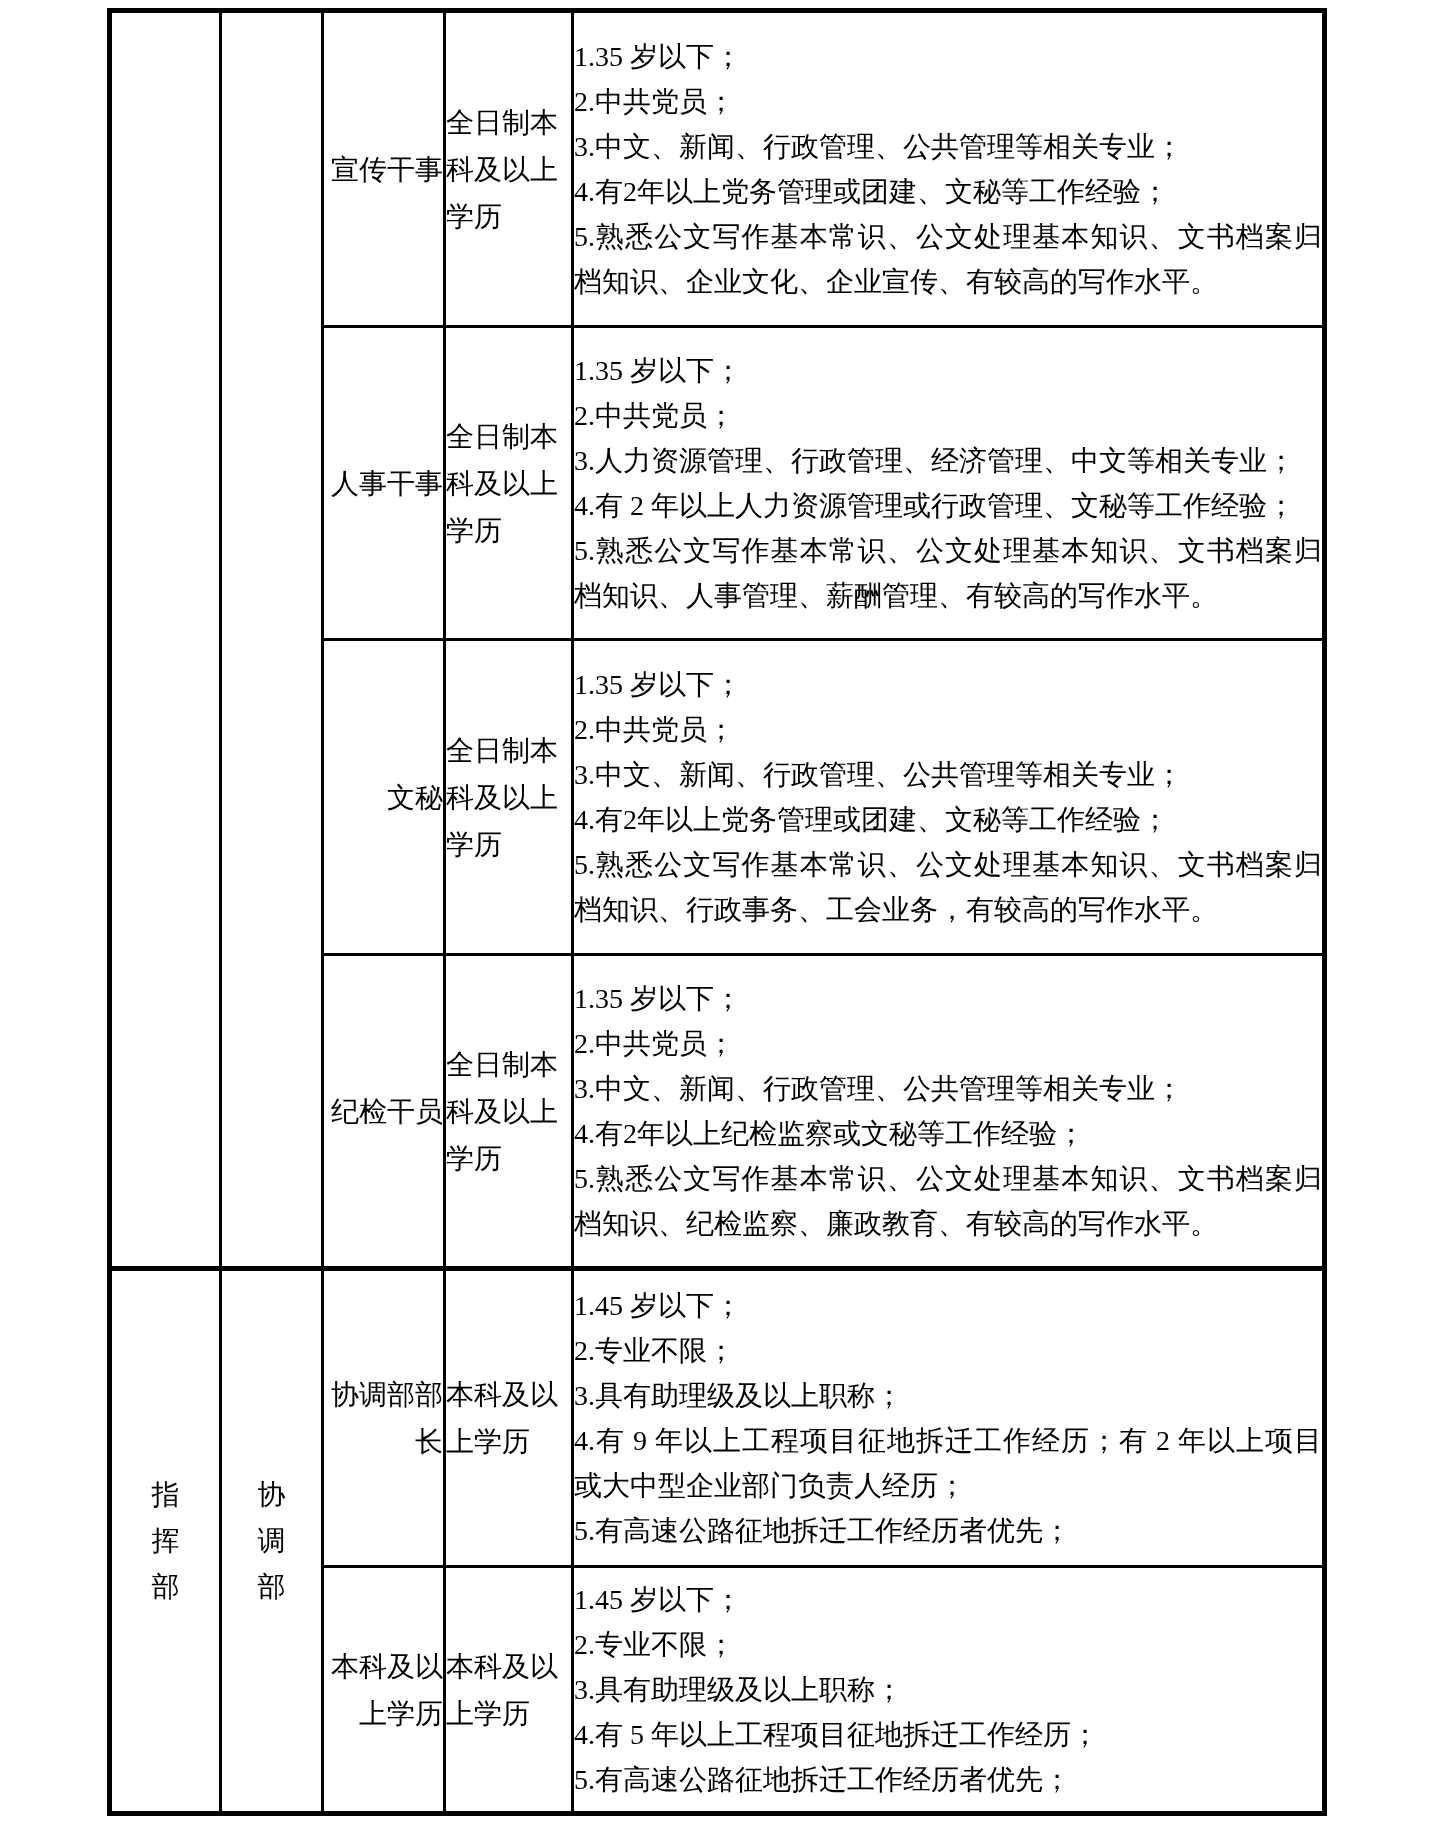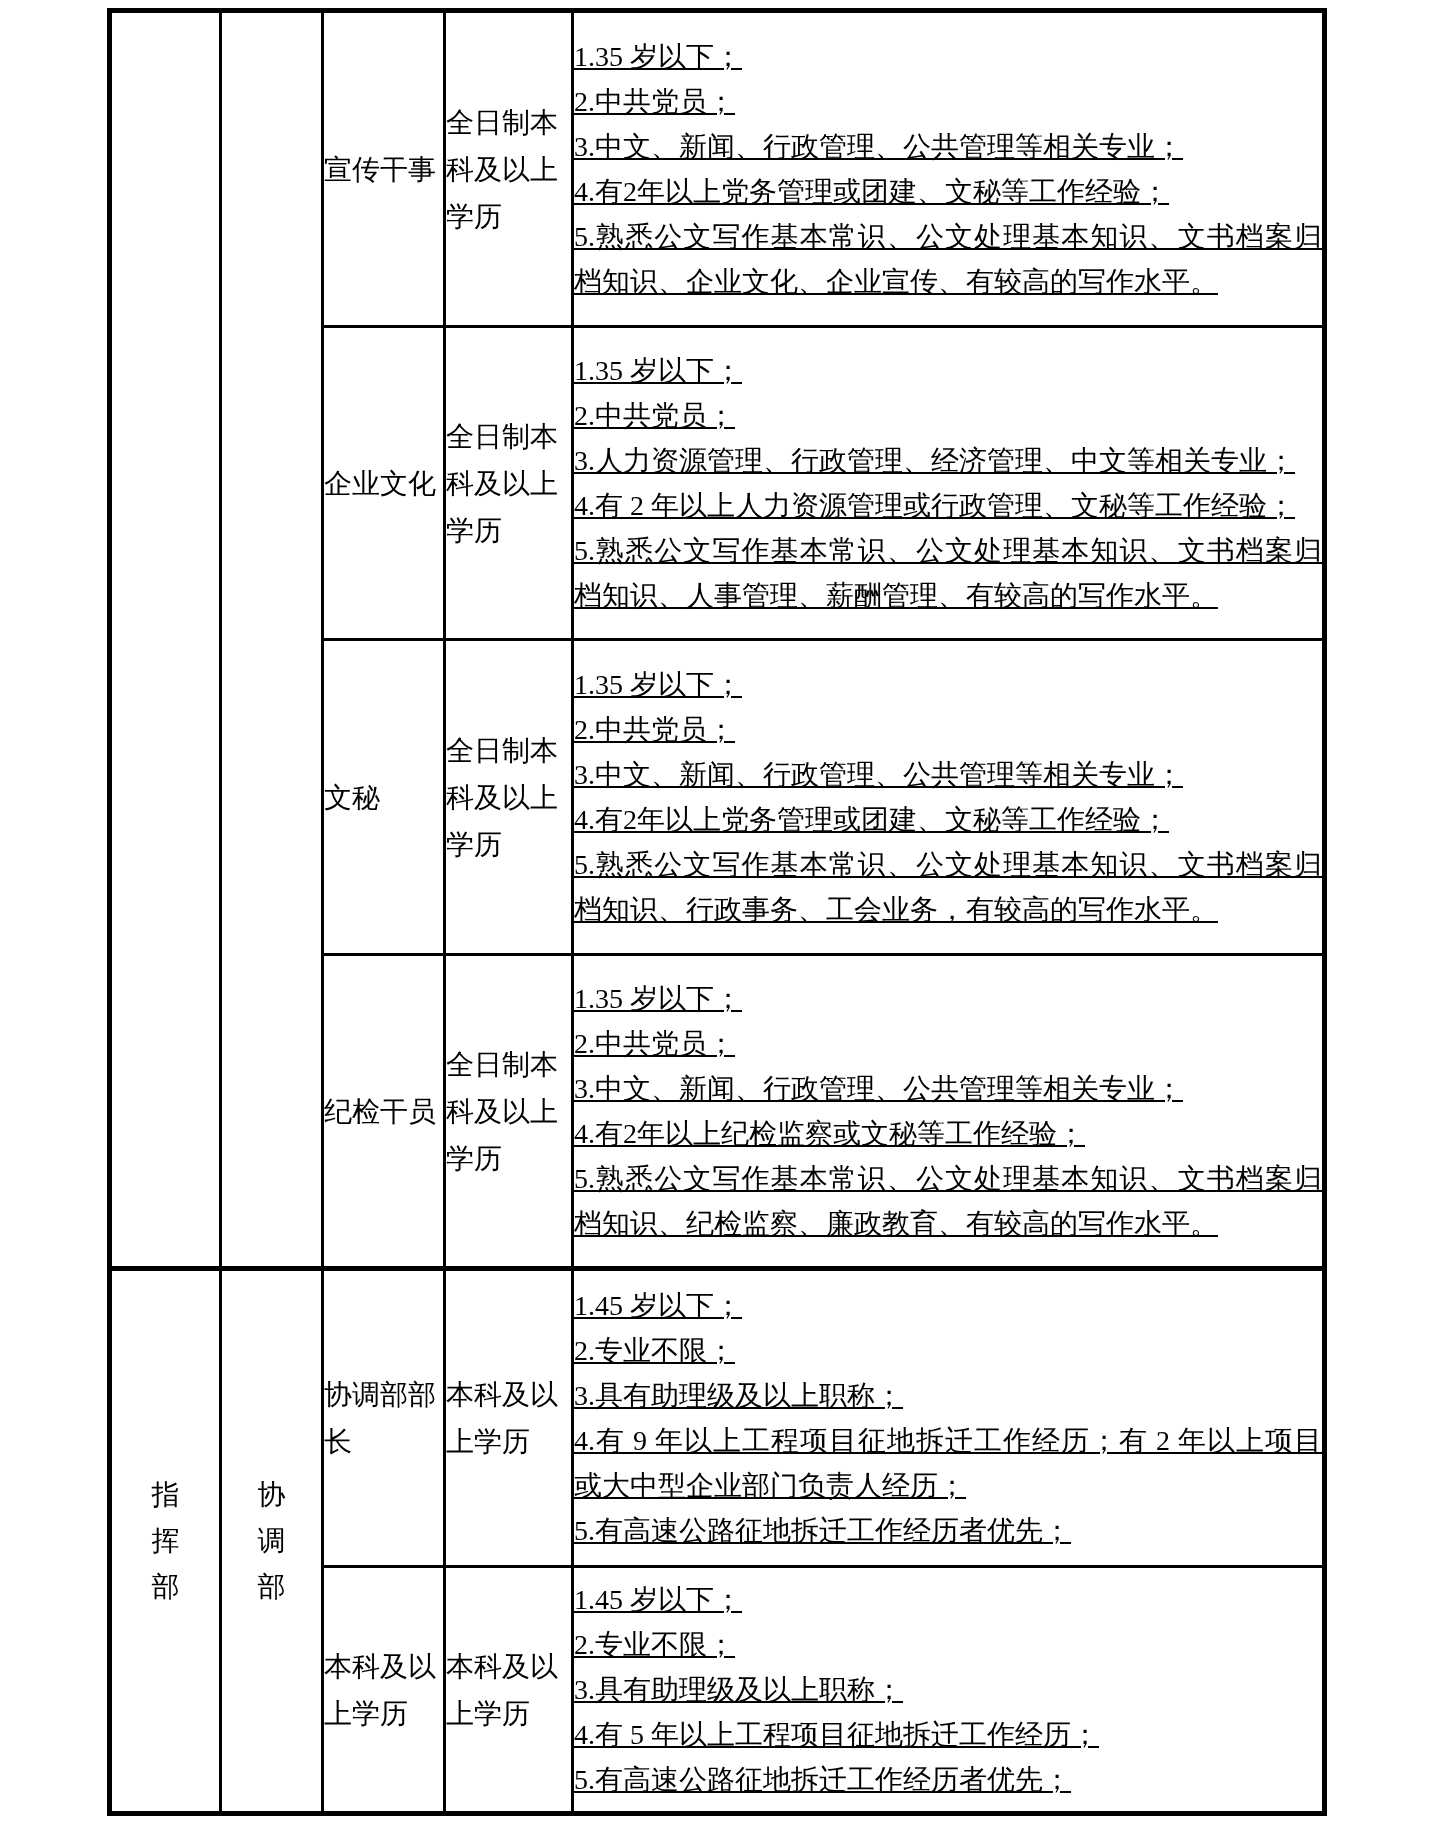--- a/index.html
+++ b/index.html
@@ -39,39 +39,38 @@
   td.dept-cell { text-align: center; }
   .vtext {
     width: 1em;
     margin: 0 auto;
     line-height: 46px;
     text-align: left;
     word-break: break-all;
   }
   
   td.pos-cell {
-    text-align: left;
+    text-align: right;
     padding: 0 14px;
     line-height: 47px;
   }
   
   td.edu-cell {
     text-align: left;
     padding: 0 15px;
     line-height: 47px;
   }
   
   td.req-cell {
     padding: 12px 20px;
     text-align: justify;
   }
   td.req-cell p.req {
     margin: 0;
     line-height: 45px;
-    text-decoration: underline;
   }
 </style>
 </head>
 <body>
 
 <div class="sheet">
   <table class="doc-table">
     <colgroup>
       <col style="width:111px">
       <col style="width:102px">
@@ -94,21 +93,21 @@
           <p class="req">1.35 岁以下；</p>
           <p class="req">2.中共党员；</p>
           <p class="req">3.中文、新闻、行政管理、公共管理等相关专业；</p>
           <p class="req">4.有2年以上党务管理或团建、文秘等工作经验；</p>
           <p class="req">5.熟悉公文写作基本常识、公文处理基本知识、文书档案归档知识、企业文化、企业宣传、有较高的写作水平。</p>
         </td>
       </tr>
 
       <tr style="height:313px">
         <td class="pos-cell">
-          <div>企业文化</div>
+          <div>人事干事</div>
         </td>
         <td class="edu-cell">
           <div>全日制本科及以上学历</div>
         </td>
         <td class="req-cell">
           <p class="req">1.35 岁以下；</p>
           <p class="req">2.中共党员；</p>
           <p class="req">3.人力资源管理、行政管理、经济管理、中文等相关专业；</p>
           <p class="req">4.有 2 年以上人力资源管理或行政管理、文秘等工作经验；</p>
           <p class="req">5.熟悉公文写作基本常识、公文处理基本知识、文书档案归档知识、人事管理、薪酬管理、有较高的写作水平。</p>

